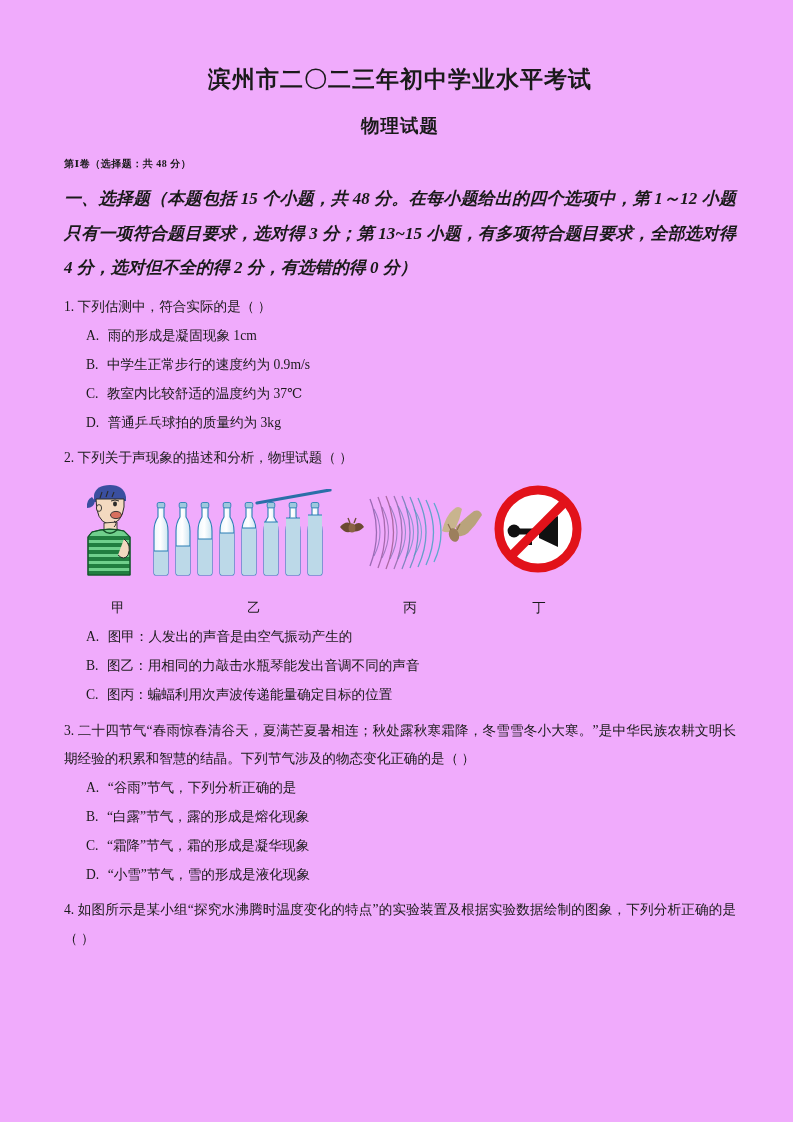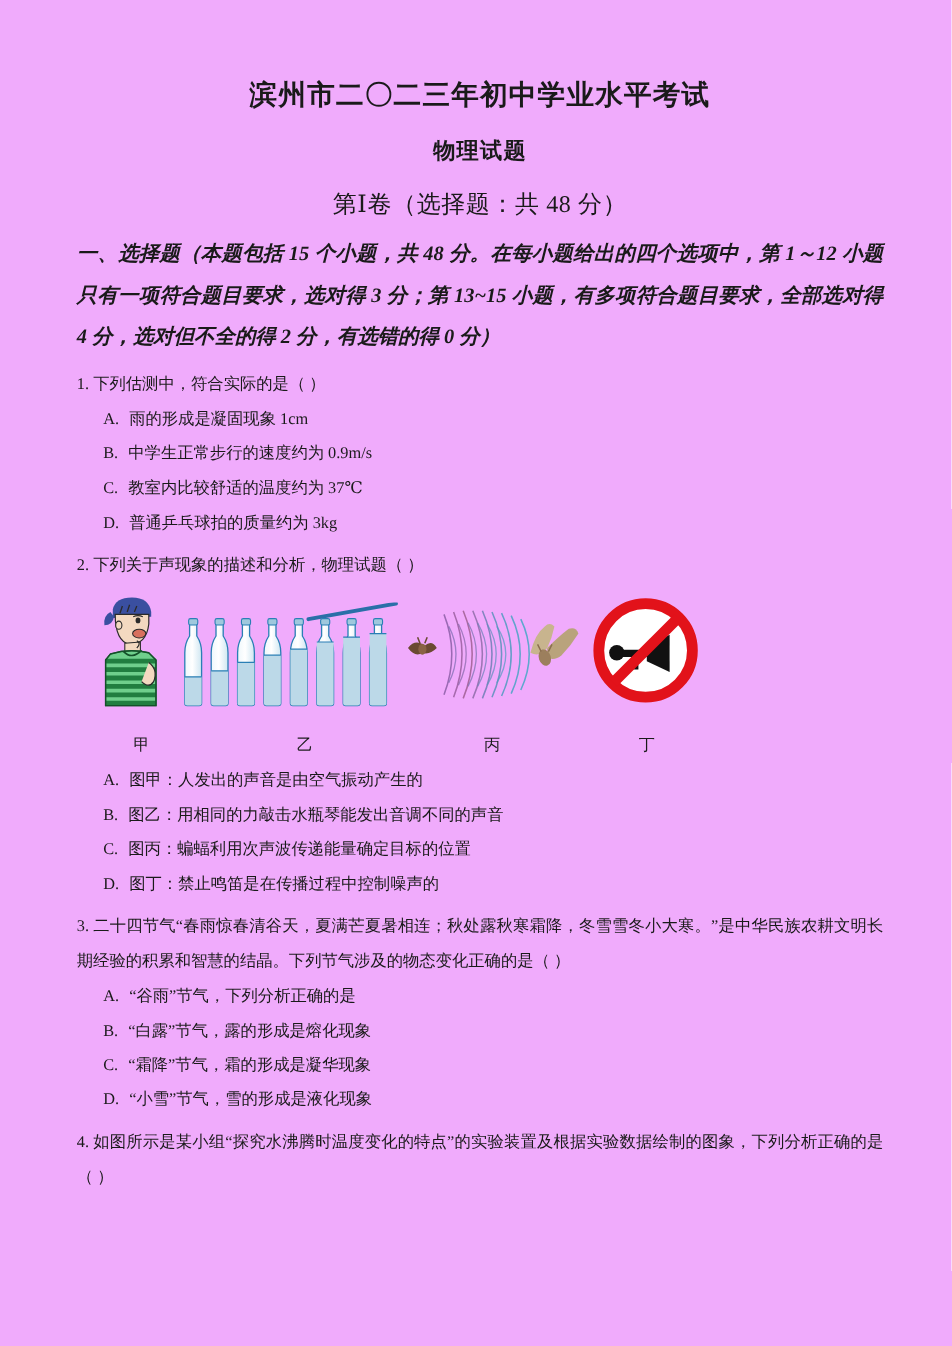--- a/index.html
+++ b/index.html
@@ -39,23 +39,22 @@
     line-height: 1.25;
   }
   .doc-subtitle {
     text-align: center;
     font-size: 18.5px;
     font-weight: bold;
     margin-top: 18px;
     letter-spacing: 1px;
   }
   .section-head {
-    text-align: center;
-    font-size: 20px;
-    font-weight: normal;
+    font-size: 10px;
+    font-weight: bold;
     margin-top: 19px;
     letter-spacing: .5px;
   }
 
   
   .instructions {
     font-size: 17px;
     font-weight: bold;
     line-height: 2.05;
     margin-top: 11px;
@@ -310,24 +309,20 @@
       <span>图甲：人发出的声音是由空气振动产生的</span>
     </div>
     <div class="option">
       <span class="opt-letter">B.</span>
       <span>图乙：用相同的力敲击水瓶琴能发出音调不同的声音</span>
     </div>
     <div class="option">
       <span class="opt-letter">C.</span>
       <span>图丙：蝙蝠利用次声波传递能量确定目标的位置</span>
     </div>
-    <div class="option">
-      <span class="opt-letter">D.</span>
-      <span>图丁：禁止鸣笛是在传播过程中控制噪声的</span>
-    </div>
 
     <div class="question">
       <span>3.</span>
       <span>二十四节气“春雨惊春清谷天，夏满芒夏暑相连；秋处露秋寒霜降，冬雪雪冬小大寒。”是中华民族农耕文明长期经验的积累和智慧的结晶。下列节气涉及的物态变化正确的是（     ）</span>
     </div>
     <div class="option">
       <span class="opt-letter">A.</span>
       <span>“谷雨”节气，下列分析正确的是</span>
     </div>
     <div class="option">

